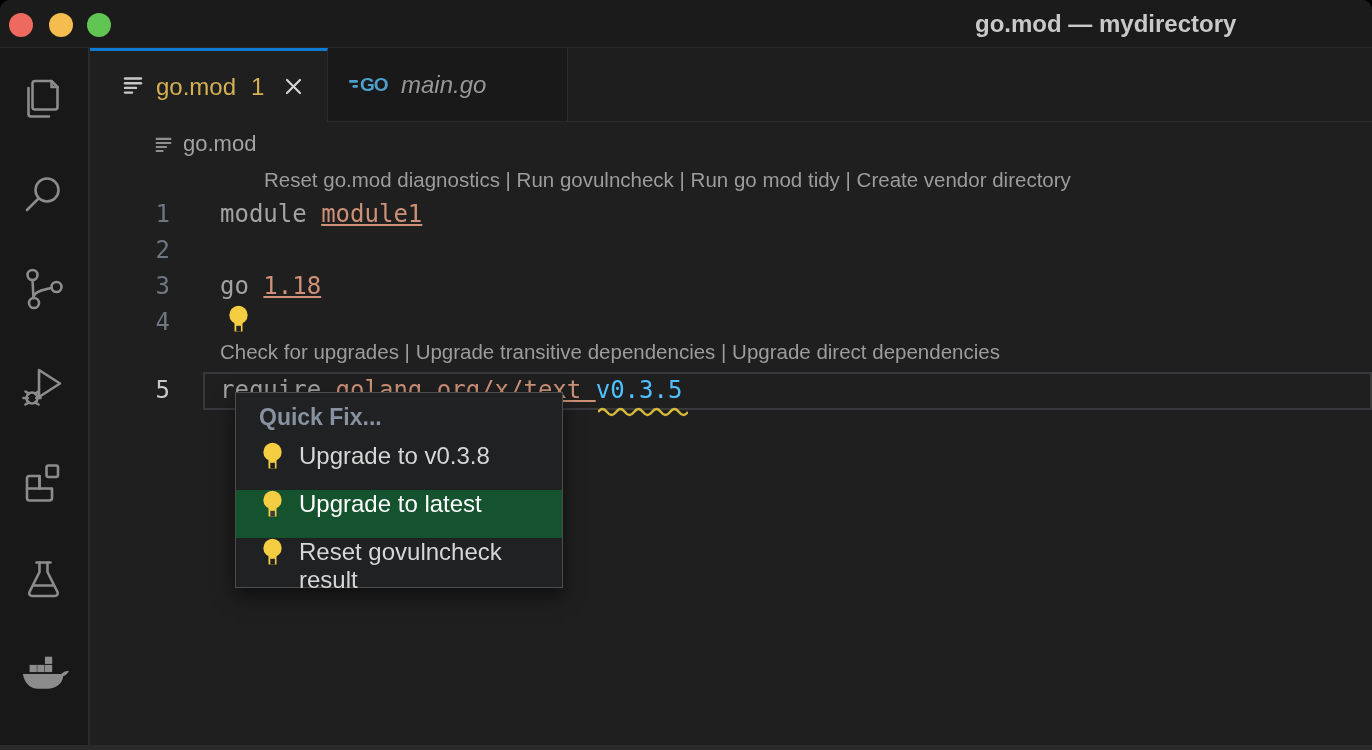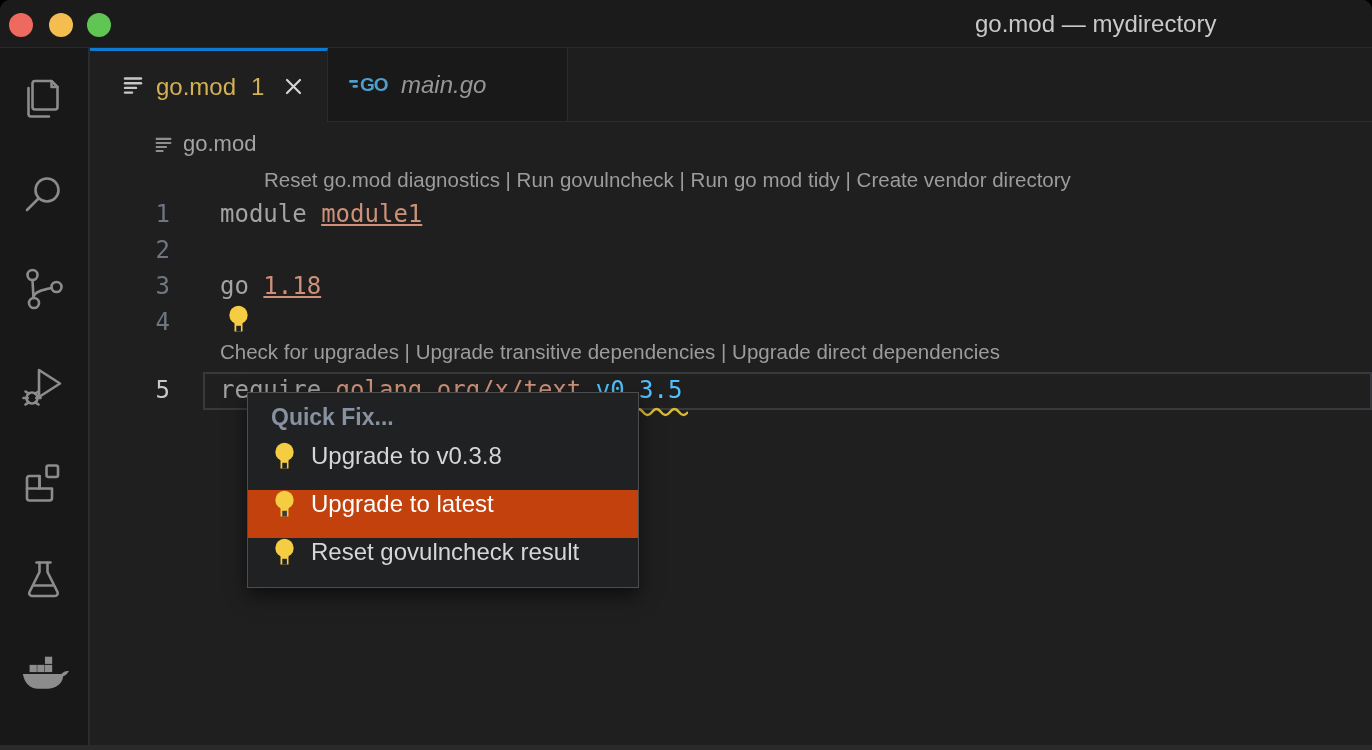--- a/index.html
+++ b/index.html
@@ -7,21 +7,21 @@
     position:relative;width:1372px;height:750px;overflow:hidden;
     background:#1f1f1f;font-family:"Liberation Sans",sans-serif;
     border-radius:10px 10px 0 0;
   }
   
   .titlebar{position:absolute;left:0;top:0;width:1372px;height:48px;background:#1b1b1b;border-bottom:1px solid #2b2b2b;box-sizing:border-box;}
   .tl{position:absolute;top:13px;width:24px;height:24px;border-radius:50%;}
   .tl.close{left:9px;background:#ee6a5f;}
   .tl.min{left:49px;background:#f5bd4f;}
   .tl.max{left:87px;background:#61c554;}
-  .win-title{position:absolute;left:975px;top:0;line-height:48px;font-size:24px;font-weight:400;color:#c9c9c9;}
+  .win-title{position:absolute;left:975px;top:0;line-height:48px;font-size:24px;font-weight:700;color:#c9c9c9;}
   
   .activitybar{position:absolute;left:0;top:48px;width:88px;height:702px;background:#181818;border-right:2px solid #2b2b2b;box-sizing:content-box;}
   .ab-item{position:absolute;left:19px;width:50px;height:50px;}
   .ab-item svg{width:50px;height:50px;}
   .ab-stroke{stroke:#8c8c8c;stroke-width:2.6;fill:none;stroke-linecap:round;stroke-linejoin:round;}
   
   .tabstrip-fill{position:absolute;left:568px;top:48px;right:0;height:74px;background:#1e1e1e;border-bottom:1.5px solid #2b2b2b;box-sizing:border-box;}
   .tab{position:absolute;top:48px;height:74px;display:flex;align-items:center;box-sizing:border-box;}
   .tab-active{left:90px;width:238px;background:#1f1f1f;border-top:3.5px solid #0f7ad1;border-right:1.5px solid #2b2b2b;padding:0 14px 0 32px;}
   .tab-active .tab-label{margin-left:12px;font-size:24px;color:#d4b152;}
@@ -41,25 +41,25 @@
   .ln{position:absolute;left:50px;width:30px;text-align:right;color:#6e7681;line-height:36px;}
   .current .ln{color:#c8c8c8;}
   .ct{position:absolute;left:130px;white-space:pre;line-height:36px;}
   .tok-keyword{color:#a3a3a3;}
   .tok-string{color:#ce9178;text-decoration:underline;}
   .tok-version{color:#4fc1ff;}
   .cur-line-box{position:absolute;left:203px;top:372px;width:1169px;height:38px;border:2px solid #37393c;box-sizing:border-box;}
   .bulb-inline{position:absolute;left:227px;top:305px;width:23px;height:29px;}
   .squiggle{position:absolute;left:598px;top:403px;width:90px;height:11px;z-index:5;}
   
-  .quickfix{position:absolute;left:247px;top:392px;width:392px;height:196px;background:#202122;border:1.5px solid #4d4d4d;box-sizing:border-box;box-shadow:0 8px 18px rgba(0,0,0,.55);z-index:20;}
+  .quickfix{position:absolute;left:235px;top:392px;width:328px;height:196px;background:#202122;border:1.5px solid #4d4d4d;box-sizing:border-box;box-shadow:0 8px 18px rgba(0,0,0,.55);z-index:20;}
   .qf-header{height:49px;box-sizing:border-box;padding:11px 0 0 23px;font-size:23px;font-weight:bold;color:#8791a0;}
   .qf-item{height:48px;display:flex;padding-left:25px;font-size:24px;color:#d6d6d6;cursor:pointer;}
   .qf-item .qf-label{margin-left:15px;}
-  .qf-item.selected{background:#c2410c;color:#ffffff;}
+  .qf-item.selected{background:#14532d;color:#ffffff;}
   .qf-bulb{width:23px;height:28px;flex:0 0 auto;}
   
   .bottom-strip{position:absolute;left:0;right:0;bottom:0;height:5px;background:#2a2a2a;}
 </style>
 </head>
 <body>
 
 <div class="app">
 
   <div class="titlebar">

